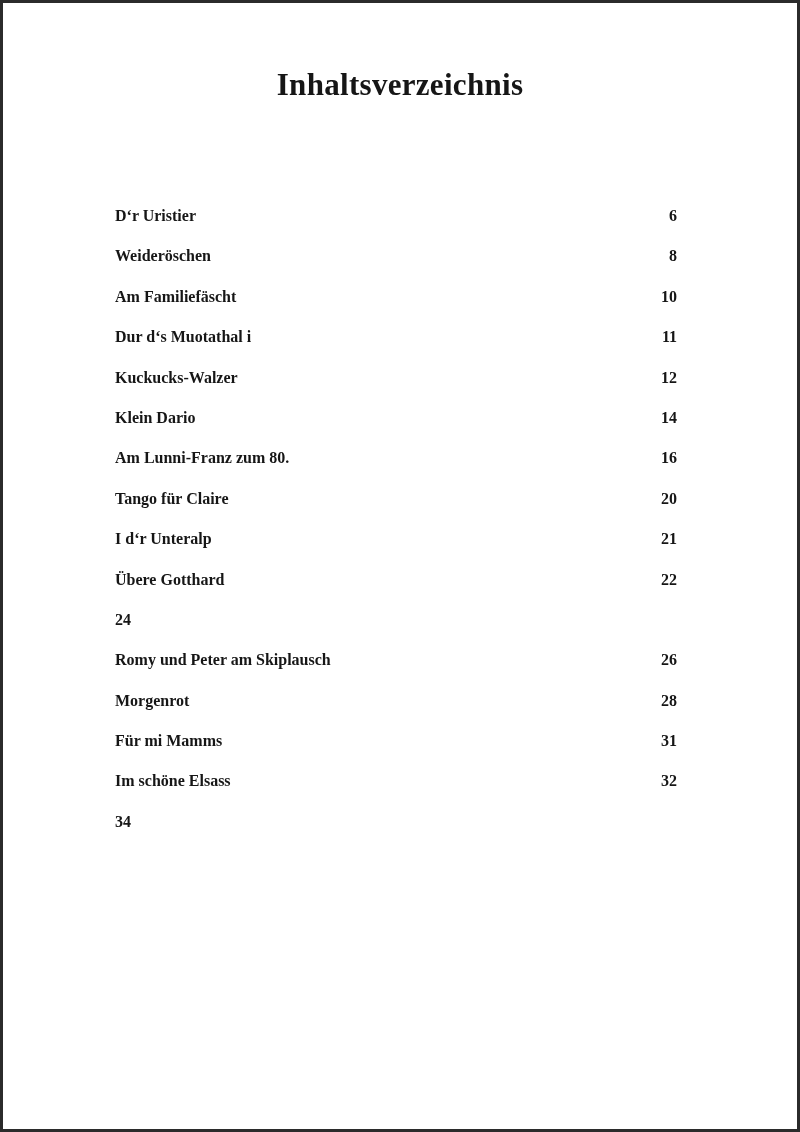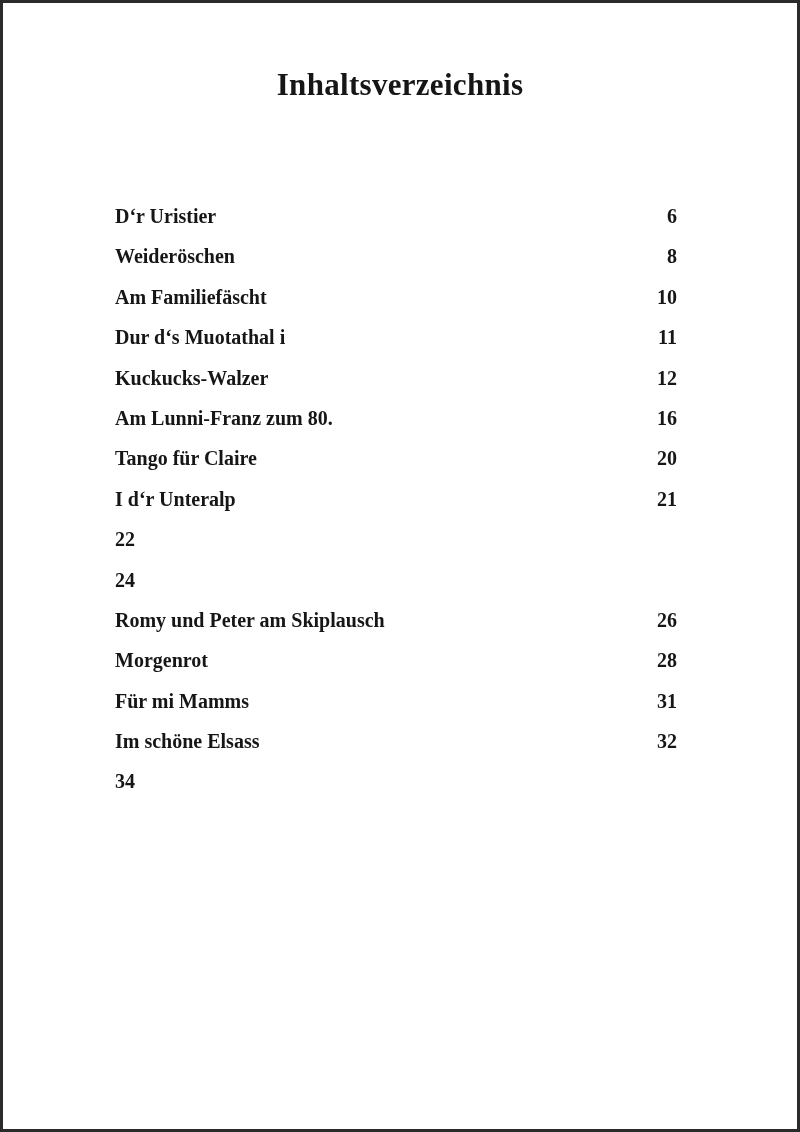--- a/index.html
+++ b/index.html
@@ -31,21 +31,21 @@
     top: 193px;
     left: 112px;
     right: 120px;
   }
   .row {
     display: flex;
     justify-content: space-between;
     align-items: flex-end;
     height: 40.4px;
     line-height: 40.4px;
-    font-size: 20px;
+    font-size: 16px;
     font-weight: 600;
     white-space: nowrap;
   }
   .row .entry-title { text-align: left; }
   .row .entry-page  { text-align: right; }
 </style>
 </head>
 <body>
 
 <div class="page">
@@ -65,32 +65,37 @@
       </div>
       <div class="row">
         <span class="entry-title">Dur d‘s Muotathal i</span>
         <span class="entry-page">11</span>
       </div>
       <div class="row">
         <span class="entry-title">Kuckucks-Walzer</span>
         <span class="entry-page">12</span>
       </div>
       <div class="row">
+        <span class="entry-title">Klein Dario</span>
+        <span class="entry-page">14</span>
+      </div>
+      <div class="row">
         <span class="entry-title">Am Lunni-Franz zum 80.</span>
         <span class="entry-page">16</span>
       </div>
       <div class="row">
         <span class="entry-title">Tango für Claire</span>
         <span class="entry-page">20</span>
       </div>
       <div class="row">
         <span class="entry-title">I d‘r Unteralp</span>
         <span class="entry-page">21</span>
       </div>
       <div class="row">
+        <span class="entry-title">Übere Gotthard</span>
         <span class="entry-page">22</span>
       </div>
       <div class="row">
         <span class="entry-page">24</span>
       </div>
       <div class="row">
         <span class="entry-title">Romy und Peter am Skiplausch</span>
         <span class="entry-page">26</span>
       </div>
       <div class="row">

